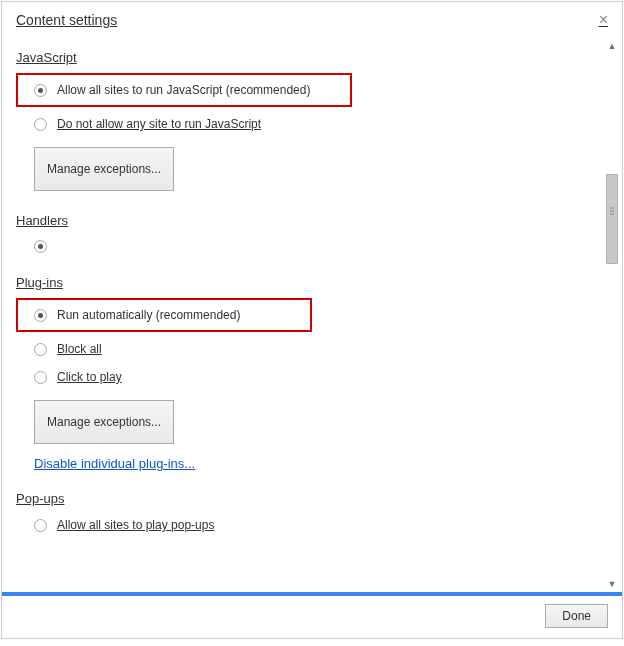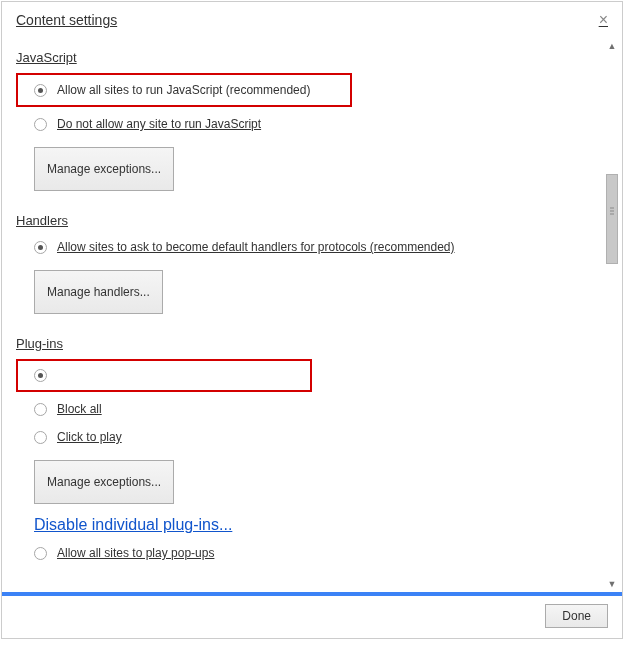--- a/index.html
+++ b/index.html
@@ -96,21 +96,21 @@
     background: linear-gradient(#f5f5f5, #e9e9e9);
     color: #333;
     font-size: 12px;
     padding: 14px 12px;
     margin: 8px 0 6px 18px;
     cursor: pointer;
   }
   .link {
     color: #1155cc;
     text-decoration: underline;
-    font-size: 16px;
+    font-size: 13px;
     display: inline-block;
     margin: 6px 0 4px 18px;
     cursor: pointer;
   }
   .footer {
     border-top: 4px solid #3b82f6;
     padding: 8px 14px 10px 14px;
     text-align: right;
   }
   .footer .btn { margin: 0; padding: 4px 16px; }
@@ -182,50 +182,50 @@
       <span class="option-label">Do not allow any site to run JavaScript</span>
     </div>
 
     <button class="btn">Manage exceptions...</button>
 
     
     <div class="section-title">Handlers</div>
 
     <div class="option-row">
       <span class="radio selected"></span>
-      <span class="option-label">Allow sites to ask to become default handlers for protocols (recommended)</span>
-    </div>
-
-
-    <button class="btn">Manage handlers...</button>
+    </div>
+
+
 
     
     <div class="section-title">Plug-ins</div>
 
     <div class="highlight-box" style="width:296px;">
       <div class="option-row">
         <span class="radio selected"></span>
+        <span class="option-label">Run automatically (recommended)</span>
       </div>
     </div>
 
     <div class="option-row">
       <span class="radio"></span>
       <span class="option-label">Block all</span>
     </div>
 
     <div class="option-row">
       <span class="radio"></span>
       <span class="option-label">Click to play</span>
     </div>
 
     <button class="btn">Manage exceptions...</button>
     <br>
     <a class="link">Disable individual plug-ins...</a>
 
     
+    <div class="section-title">Pop-ups</div>
 
     <div class="option-row">
       <span class="radio"></span>
       <span class="option-label">Allow all sites to play pop-ups</span>
     </div>
 
   </div>
 
   <div class="footer">
     <button class="btn">Done</button>

